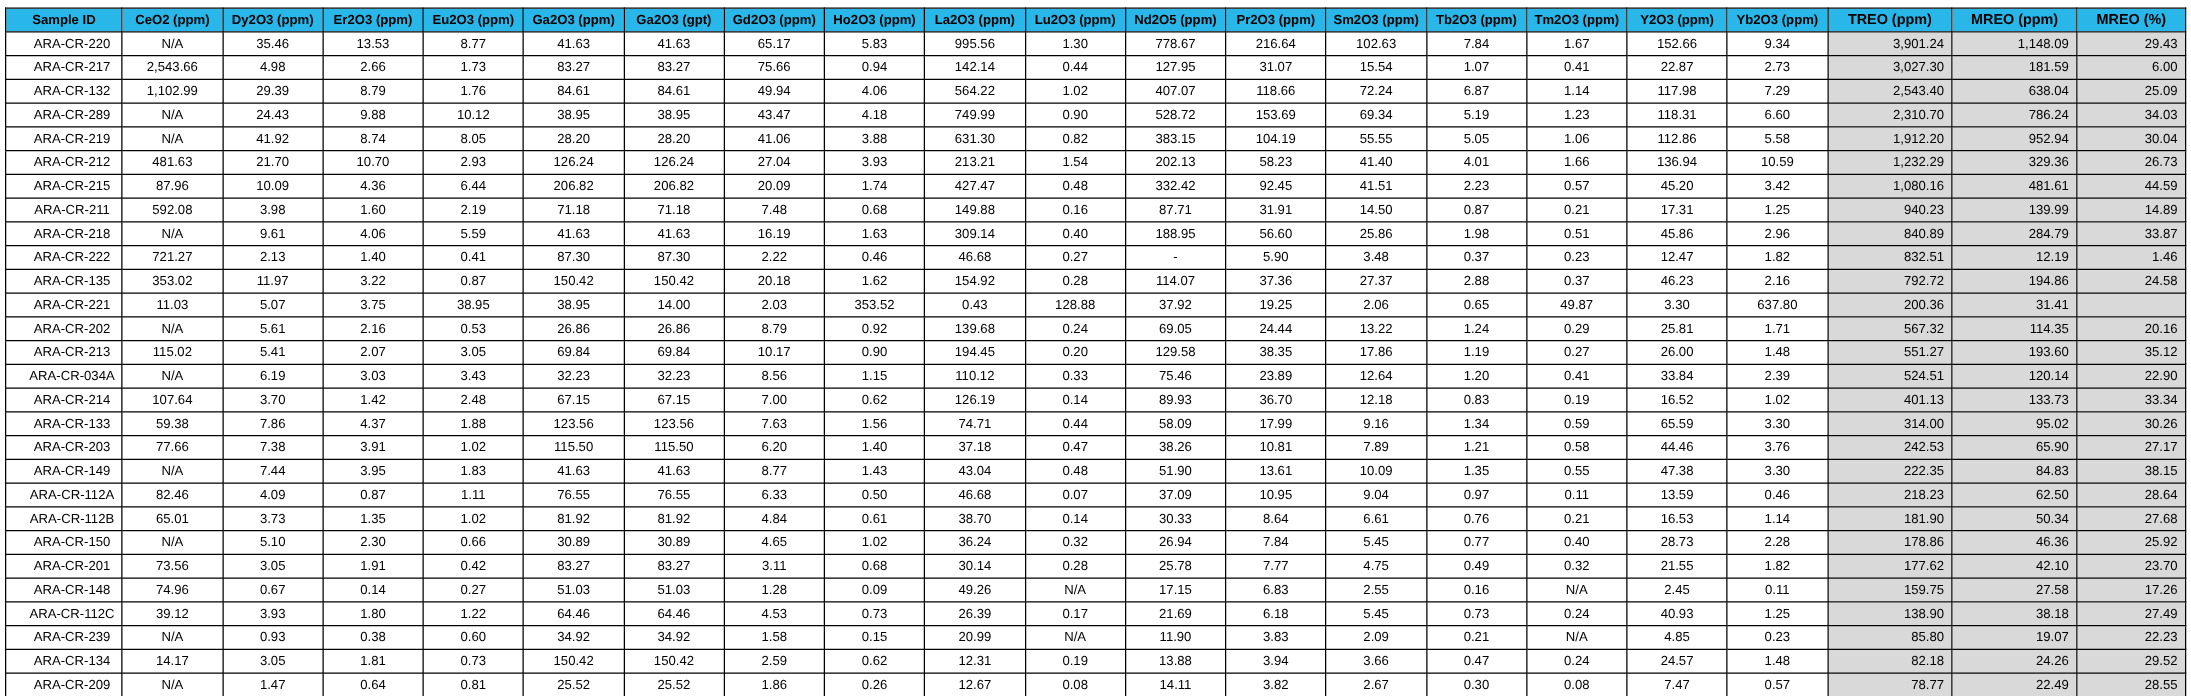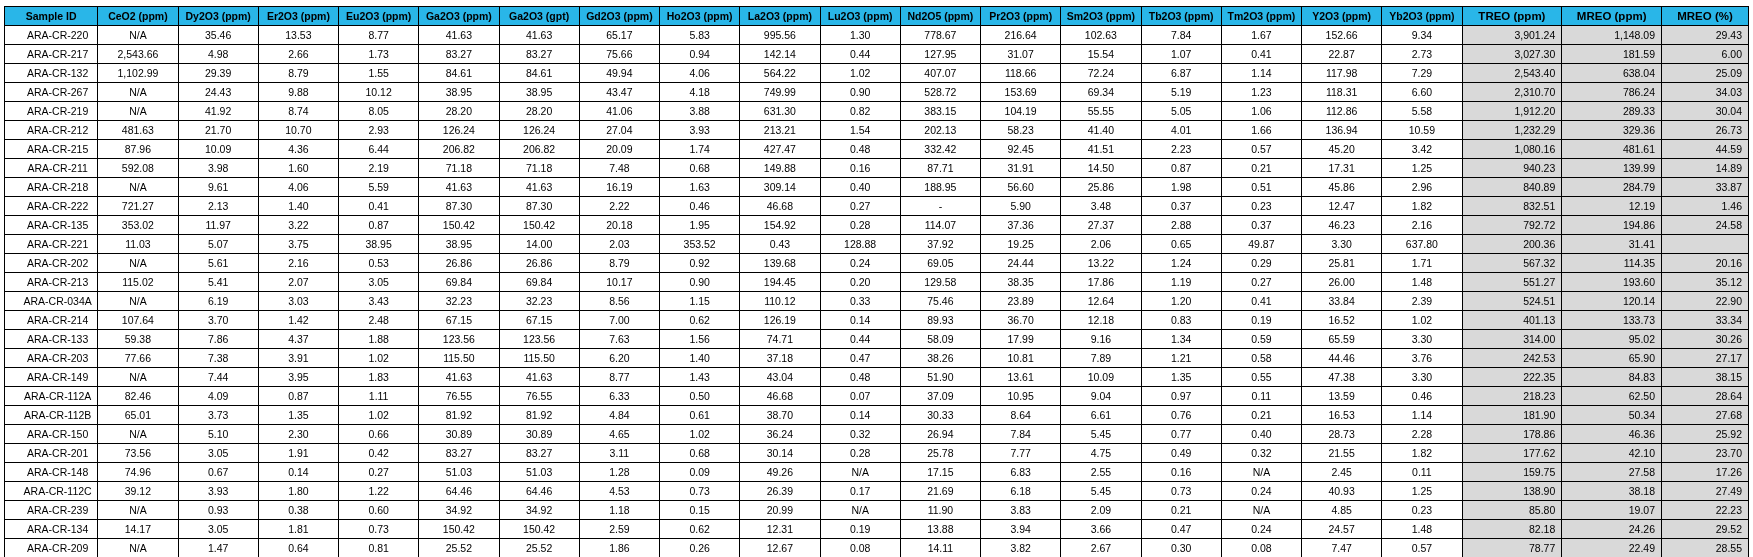--- a/index.html
+++ b/index.html
@@ -162,40 +162,40 @@
           <td>2.73</td>
           <td class="summary">3,027.30</td>
           <td class="summary">181.59</td>
           <td class="summary">6.00</td>
         </tr>
         <tr>
           <td class="sample">ARA-CR-132</td>
           <td>1,102.99</td>
           <td>29.39</td>
           <td>8.79</td>
-          <td>1.55</td>
+          <td>1.76</td>
           <td>84.61</td>
           <td>84.61</td>
           <td>49.94</td>
           <td>4.06</td>
           <td>564.22</td>
           <td>1.02</td>
           <td>407.07</td>
           <td>118.66</td>
           <td>72.24</td>
           <td>6.87</td>
           <td>1.14</td>
           <td>117.98</td>
           <td>7.29</td>
           <td class="summary">2,543.40</td>
           <td class="summary">638.04</td>
           <td class="summary">25.09</td>
         </tr>
         <tr>
-          <td class="sample">ARA-CR-267</td>
+          <td class="sample">ARA-CR-289</td>
           <td>N/A</td>
           <td>24.43</td>
           <td>9.88</td>
           <td>10.12</td>
           <td>38.95</td>
           <td>38.95</td>
           <td>43.47</td>
           <td>4.18</td>
           <td>749.99</td>
           <td>0.90</td>
@@ -223,21 +223,21 @@
           <td>631.30</td>
           <td>0.82</td>
           <td>383.15</td>
           <td>104.19</td>
           <td>55.55</td>
           <td>5.05</td>
           <td>1.06</td>
           <td>112.86</td>
           <td>5.58</td>
           <td class="summary">1,912.20</td>
-          <td class="summary">289.33</td>
+          <td class="summary">952.94</td>
           <td class="summary">30.04</td>
         </tr>
         <tr>
           <td class="sample">ARA-CR-212</td>
           <td>481.63</td>
           <td>21.70</td>
           <td>10.70</td>
           <td>2.93</td>
           <td>126.24</td>
           <td>126.24</td>
@@ -350,21 +350,21 @@
         </tr>
         <tr>
           <td class="sample">ARA-CR-135</td>
           <td>353.02</td>
           <td>11.97</td>
           <td>3.22</td>
           <td>0.87</td>
           <td>150.42</td>
           <td>150.42</td>
           <td>20.18</td>
-          <td>1.95</td>
+          <td>1.62</td>
           <td>154.92</td>
           <td>0.28</td>
           <td>114.07</td>
           <td>37.36</td>
           <td>27.37</td>
           <td>2.88</td>
           <td>0.37</td>
           <td>46.23</td>
           <td>2.16</td>
           <td class="summary">792.72</td>
@@ -694,21 +694,21 @@
           <td class="summary">27.49</td>
         </tr>
         <tr>
           <td class="sample">ARA-CR-239</td>
           <td>N/A</td>
           <td>0.93</td>
           <td>0.38</td>
           <td>0.60</td>
           <td>34.92</td>
           <td>34.92</td>
-          <td>1.18</td>
+          <td>1.58</td>
           <td>0.15</td>
           <td>20.99</td>
           <td>N/A</td>
           <td>11.90</td>
           <td>3.83</td>
           <td>2.09</td>
           <td>0.21</td>
           <td>N/A</td>
           <td>4.85</td>
           <td>0.23</td>

